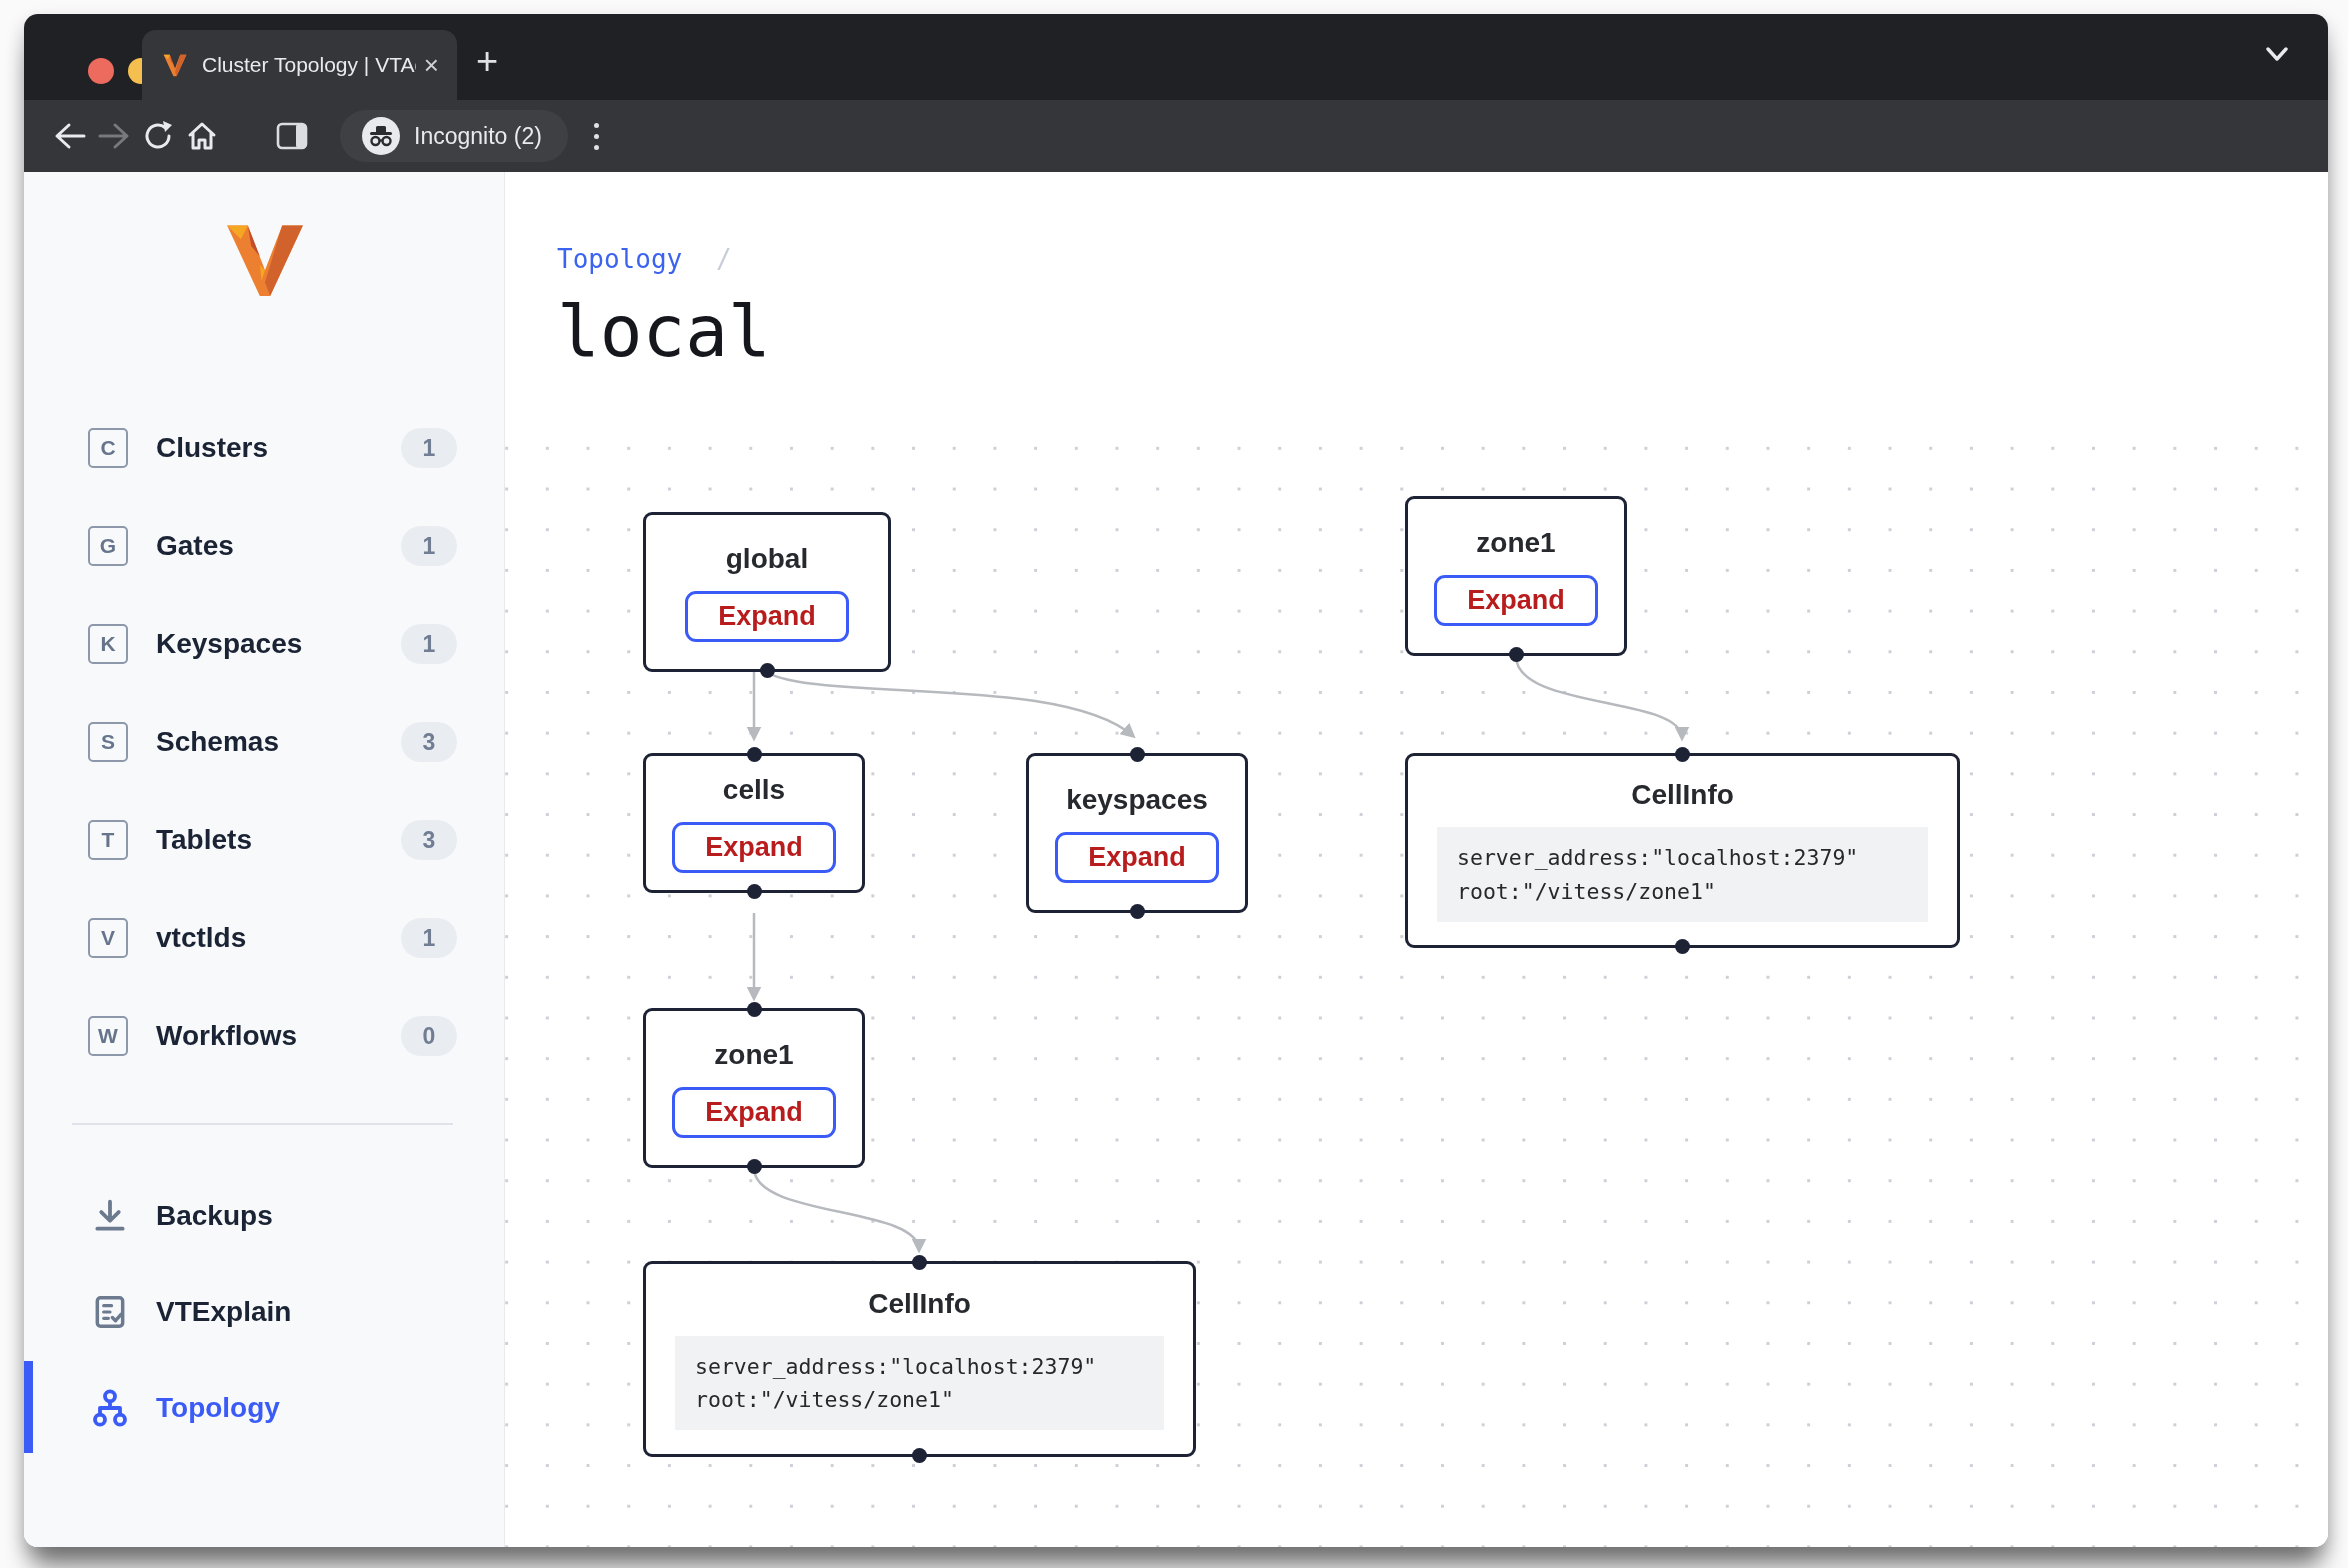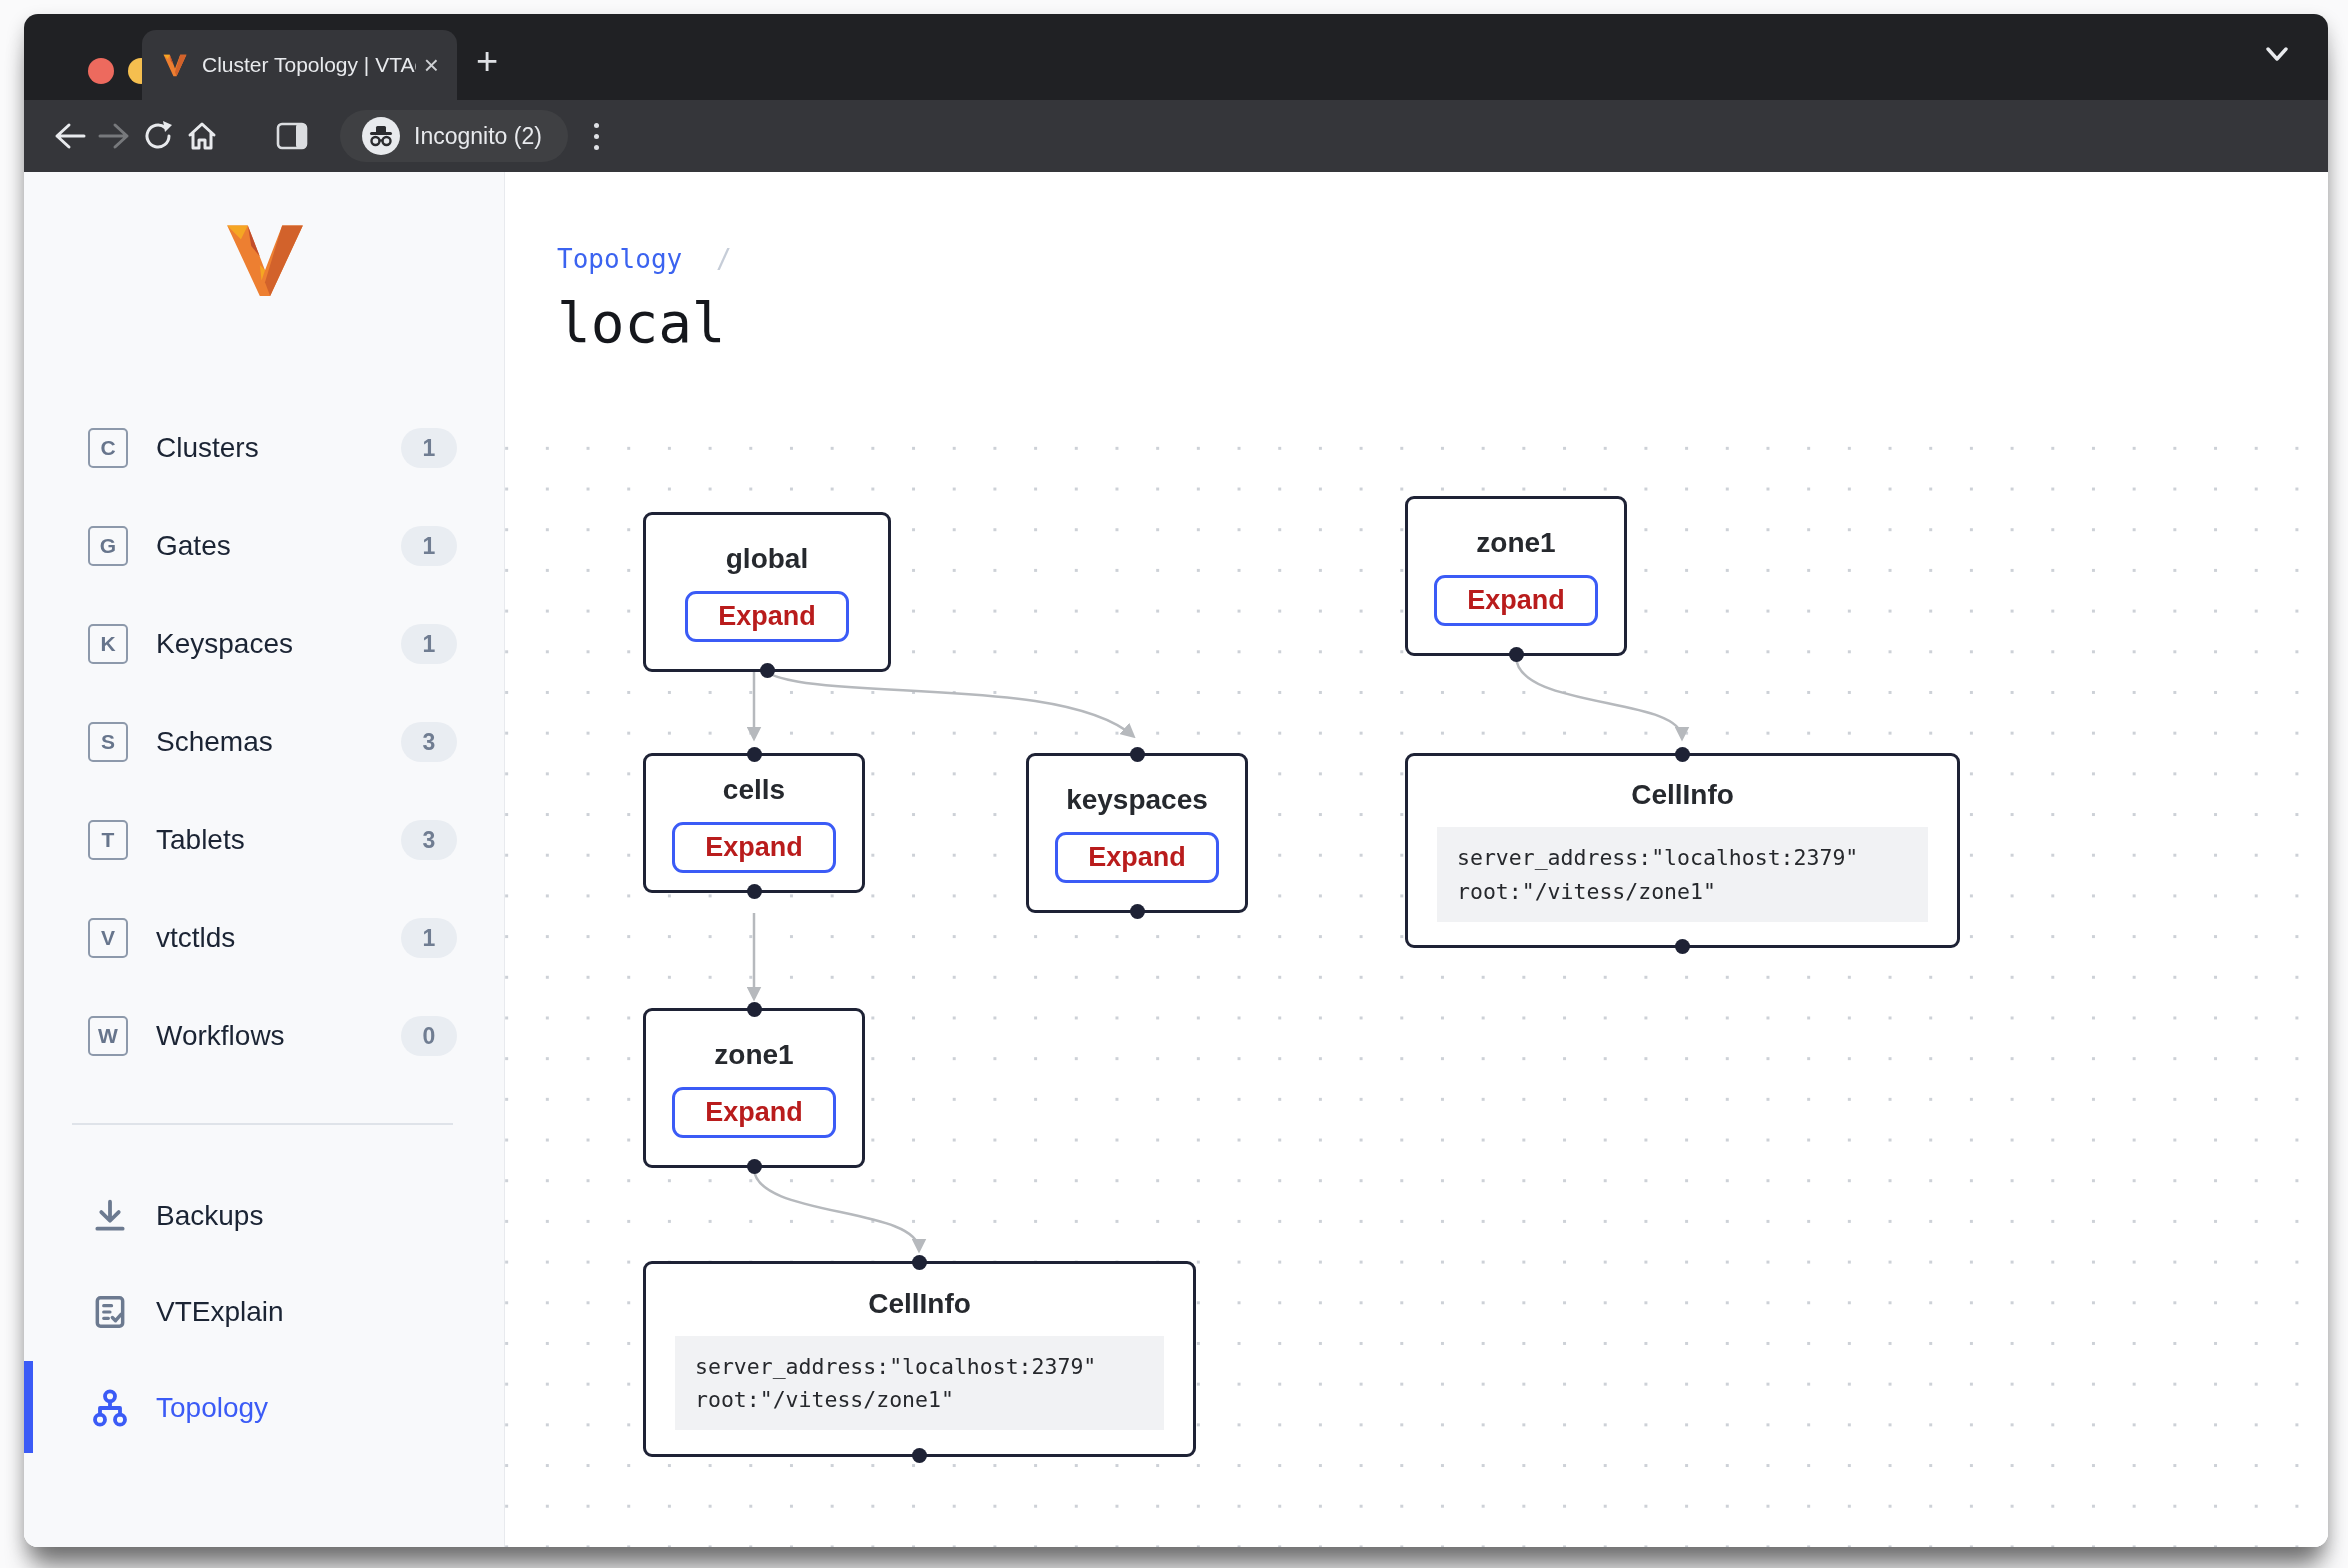--- a/index.html
+++ b/index.html
@@ -47,39 +47,39 @@
   .content { position:relative; display:flex; height:1375px; background:#ffffff; }
 
   .sidebar { position:relative; width:481px; height:100%; background:#f8f9fb;
              border-right:1px solid #e8eaee; flex:none; }
   .logo { position:absolute; left:198px; top:44px; width:86px; height:86px; }
   .nav { position:absolute; top:246px; left:0; width:100%; }
   .nav-item { height:60px; margin-bottom:38px; display:flex; align-items:center; padding-left:64px; }
   .letter-icon { width:40px; height:40px; border:2.5px solid #8d99ab; border-radius:5px;
                  color:#67758c; font-size:21px; font-weight:bold; display:flex;
                  align-items:center; justify-content:center; flex:none; }
-  .nav-label { margin-left:28px; font-size:28px; font-weight:normal; color:#1b2434; flex:1 1 auto; }
+  .nav-label { margin-left:28px; font-size:28px; font-weight:bold; color:#1b2434; flex:1 1 auto; }
   .badge { margin-right:47px; width:56px; height:40px; border-radius:20px; background:#e9edf2;
            color:#707d92; font-size:23px; font-weight:bold; display:flex;
            align-items:center; justify-content:center; flex:none; }
   .divider { position:absolute; top:951px; left:48px; width:381px; border-top:2px solid #dfe3e9; }
   .nav2 { position:absolute; top:1014px; left:0; width:100%; }
   .nav2 .nav-item { margin-bottom:36px; }
   .glyph-icon { width:44px; height:44px; flex:none; display:flex; align-items:center; justify-content:center; }
   .nav2 .nav-label { margin-left:24px; }
   .nav-label.active { color:#3b5bf6; }
   .active-bar { position:absolute; left:0; top:1189px; width:9px; height:92px; background:#3b5bf6; }
 
   .main { position:relative; flex:1 1 auto; background:#ffffff; }
   .breadcrumb { position:absolute; left:52px; top:72px; font-family:"DejaVu Sans Mono", monospace;
                 font-size:26px; }
   .breadcrumb a { color:#3b63f0; text-decoration:none; }
   .breadcrumb .sep { color:#c6cdd8; margin-left:18px; }
   .page-title { position:absolute; left:52px; top:118px; font-family:"DejaVu Sans Mono", monospace;
-                font-size:56px; font-weight:500; color:#15171c; }
+                font-size:71px; font-weight:500; color:#15171c; }
 
   .graph { position:absolute; left:0; top:240px; right:0; bottom:0;
            background-image:radial-gradient(#cdd1d7 1.7px, transparent 1.7px);
            background-size:40.7px 40.7px; background-position:22px 16px; }
   .edges { position:absolute; left:0; top:0; }
 
   .node { position:absolute; background:#ffffff; border:3px solid #1e2235; border-radius:9px;
           display:flex; flex-direction:column; align-items:center; justify-content:center; }
   .node-title { font-size:28px; font-weight:bold; color:#26292e; }
   .expand-btn { margin-top:16px; padding:7px 30px; border:3px solid #3b5bf6; border-radius:11px;

